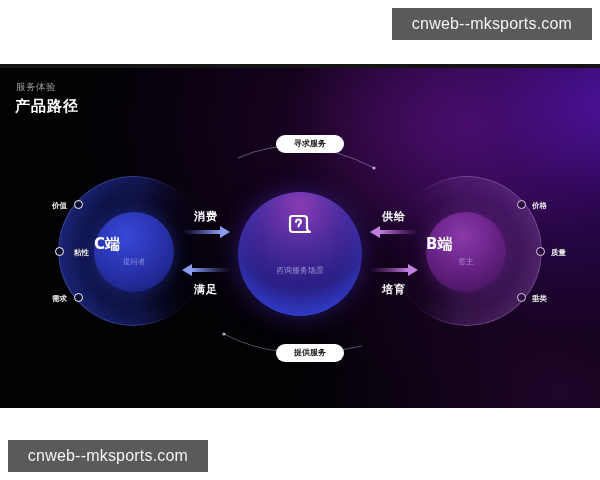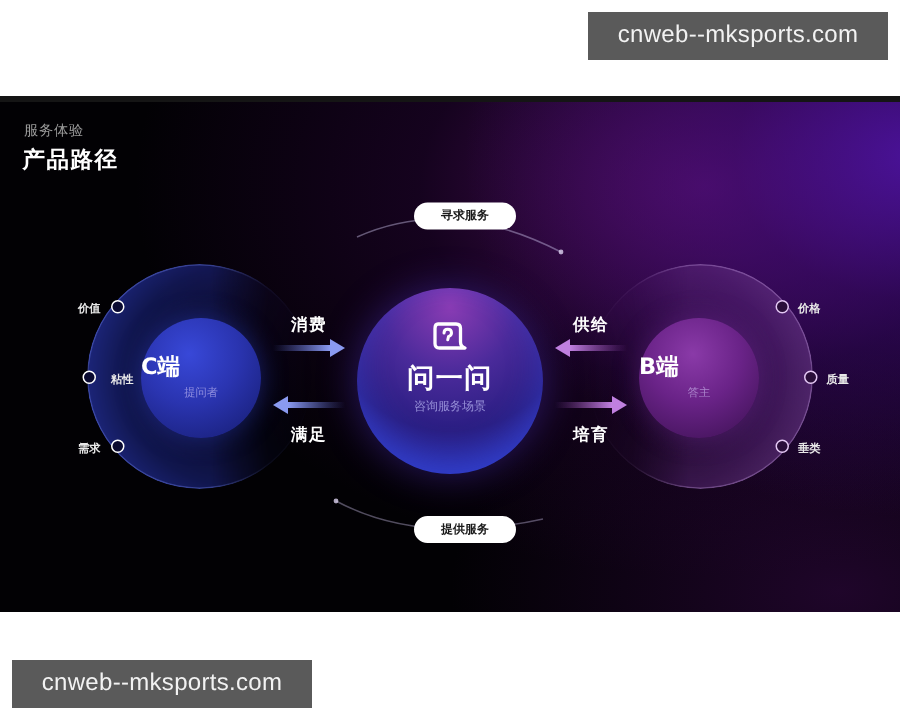--- a/index.html
+++ b/index.html
@@ -129,21 +129,20 @@
   <div class="dot b" style="left:536px; top:183px;"></div>
   <div class="tag" style="left:551px; top:184px;">质量</div>
   <div class="dot b" style="left:517px; top:229px;"></div>
   <div class="tag" style="left:532px; top:230px;">垂类</div>
 
   <div class="center"></div>
   <svg class="center-icon" viewBox="0 0 24 22">
     <path d="M4 2 H16 Q19 2 19 5 V14 Q19 17 22 18 H5 Q2 18 2 15 V5 Q2 2 4 2 Z" fill="none" stroke="#ffffff" stroke-width="2.2" stroke-linejoin="round"></path>
     <path d="M8 8 Q8 5.5 10.5 5.5 Q13 5.5 13 8 Q13 9.6 11 10.4 L10.5 12.5" fill="none" stroke="#ffffff" stroke-width="2" stroke-linecap="round"></path>
   </svg>
-  <div class="center-title">问一问</div>
   <div class="center-sub">咨询服务场景</div>
 
   <div class="flow-label" style="left:194px; top:145px;">消费</div>
   <svg class="arrow" style="left:182px; top:162px;" width="48" height="12">
     <defs>
         <linearGradient id="ga1" x1="0" x2="1">
           <stop offset="0" stop-color="#6070e0" stop-opacity="0"></stop>
           <stop offset="1" stop-color="#8a9af0"></stop>
         </linearGradient>
       </defs>

